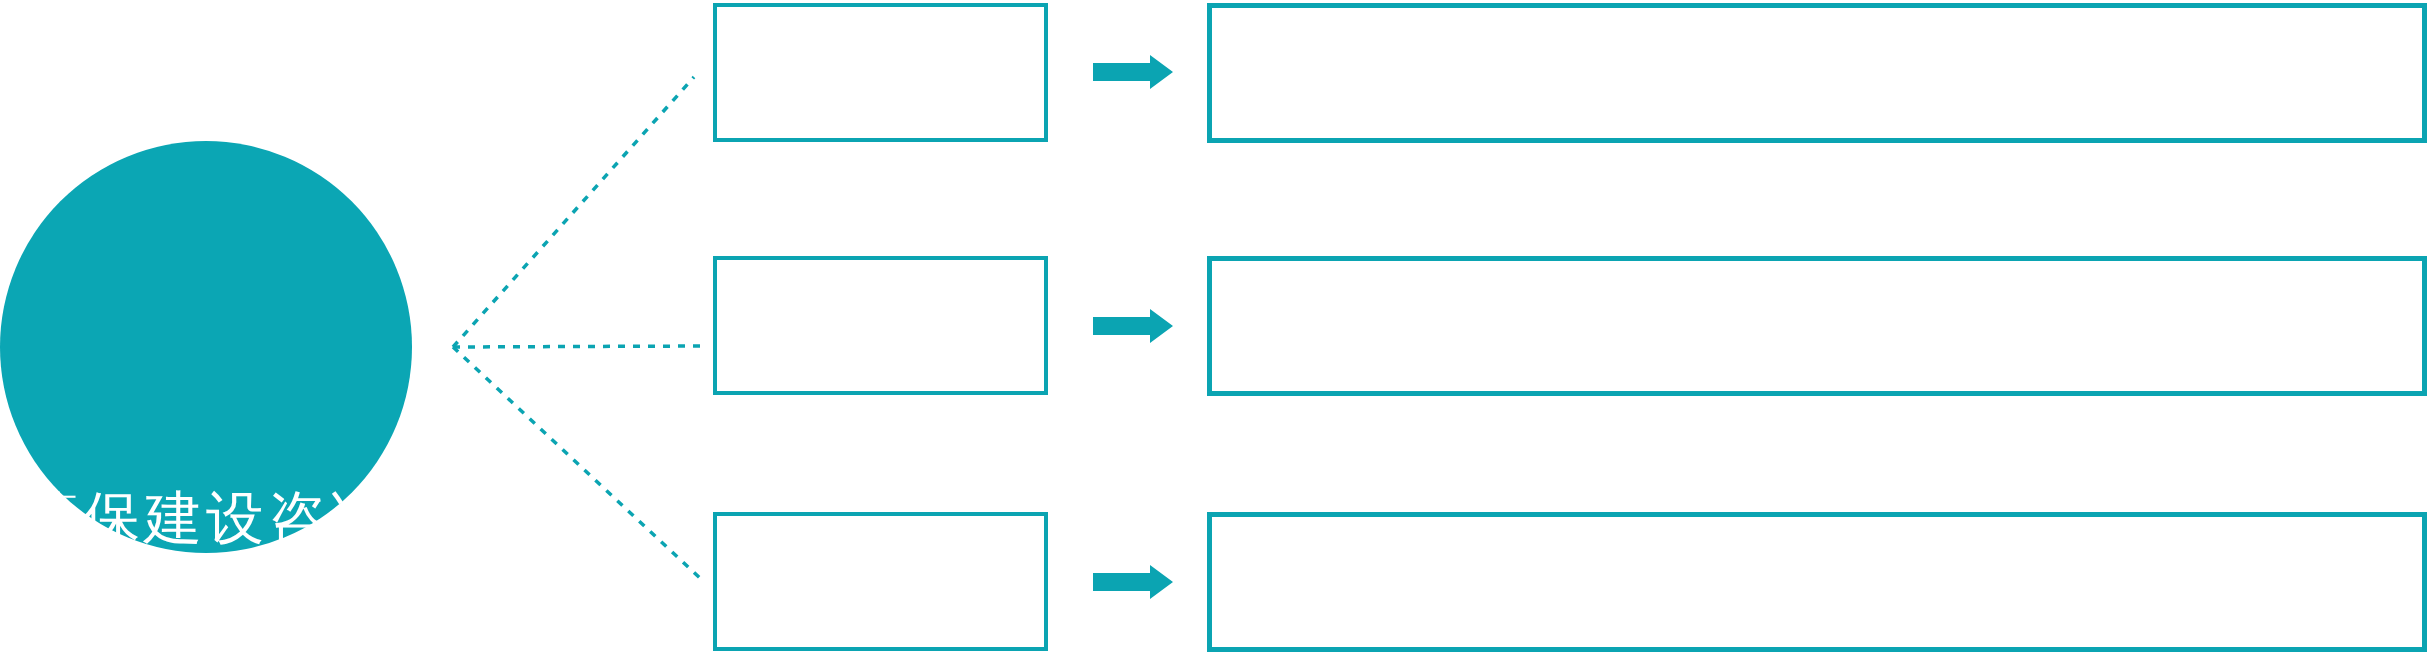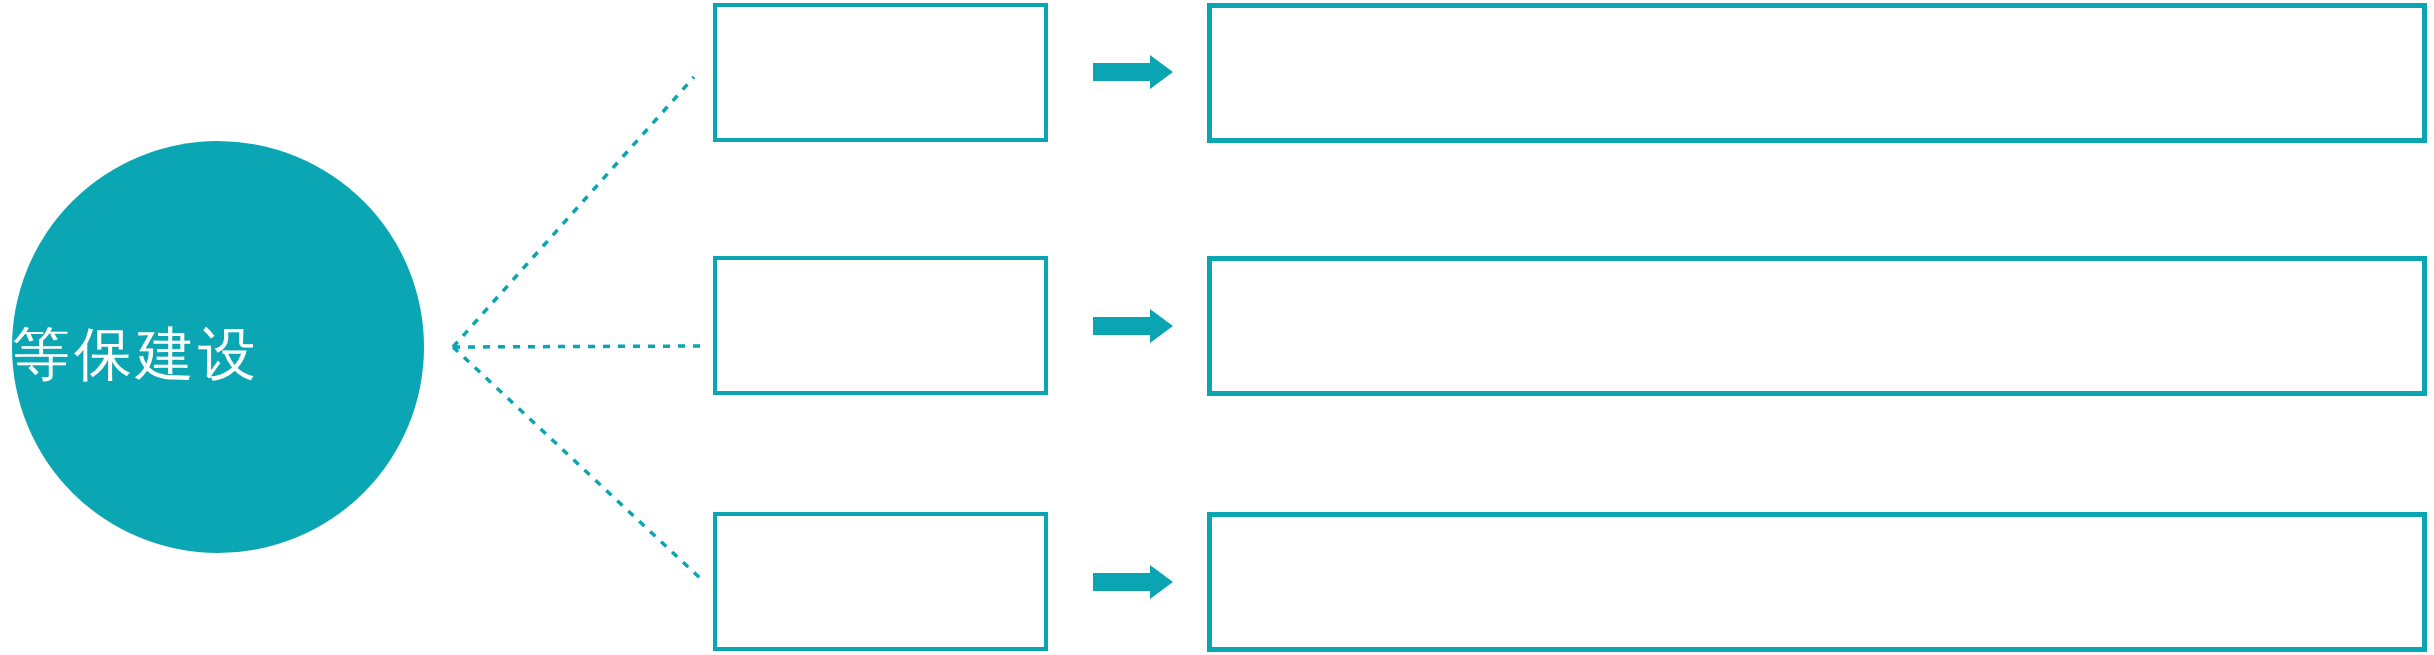--- a/index.html
+++ b/index.html
@@ -27,30 +27,30 @@
     height: 655px;
   }
   .connectors line {
     stroke: var(--accent);
     stroke-width: 3.5;
     stroke-dasharray: 7 8;
     fill: none;
   }
   .topic-circle {
     position: absolute;
-    left: 12px;
+    left: 0;
     top: 141px;
     width: 412px;
     height: 412px;
     border-radius: 50%;
     background: var(--circle-fill);
     display: flex;
-    flex-direction: column;
+    flex-direction: row;
     justify-content: center;
-    align-items: flex-start;
+    align-items: flex-end;
     padding-top: 14px;
   }
   .topic-circle .line {
     color: var(--circle-text);
     font-size: 58px;
     font-weight: 300;
     line-height: 1.2;
     letter-spacing: 4px;
     text-align: center;
     white-space: nowrap;
@@ -91,20 +91,21 @@
 <div class="canvas">
 
   <svg class="connectors" viewBox="0 0 2434 655" xmlns="http://www.w3.org/2000/svg">
     <line x1="453" y1="347" x2="694" y2="77"></line>
     <line x1="453" y1="347" x2="702" y2="346"></line>
     <line x1="453" y1="347" x2="700" y2="578"></line>
   </svg>
 
   <div class="topic-circle">
     <div class="line">等保建设</div>
+    <div class="line">咨询</div>
   </div>
 
   <div class="small-box r1"></div>
   <svg class="arrow r1" viewBox="0 0 80 34" xmlns="http://www.w3.org/2000/svg">
     <polygon points="0,8 57,8 57,0 80,17 57,34 57,26 0,26"></polygon>
   </svg>
   <div class="large-box r1"></div>
 
   <div class="small-box r2"></div>
   <svg class="arrow r2" viewBox="0 0 80 34" xmlns="http://www.w3.org/2000/svg">

